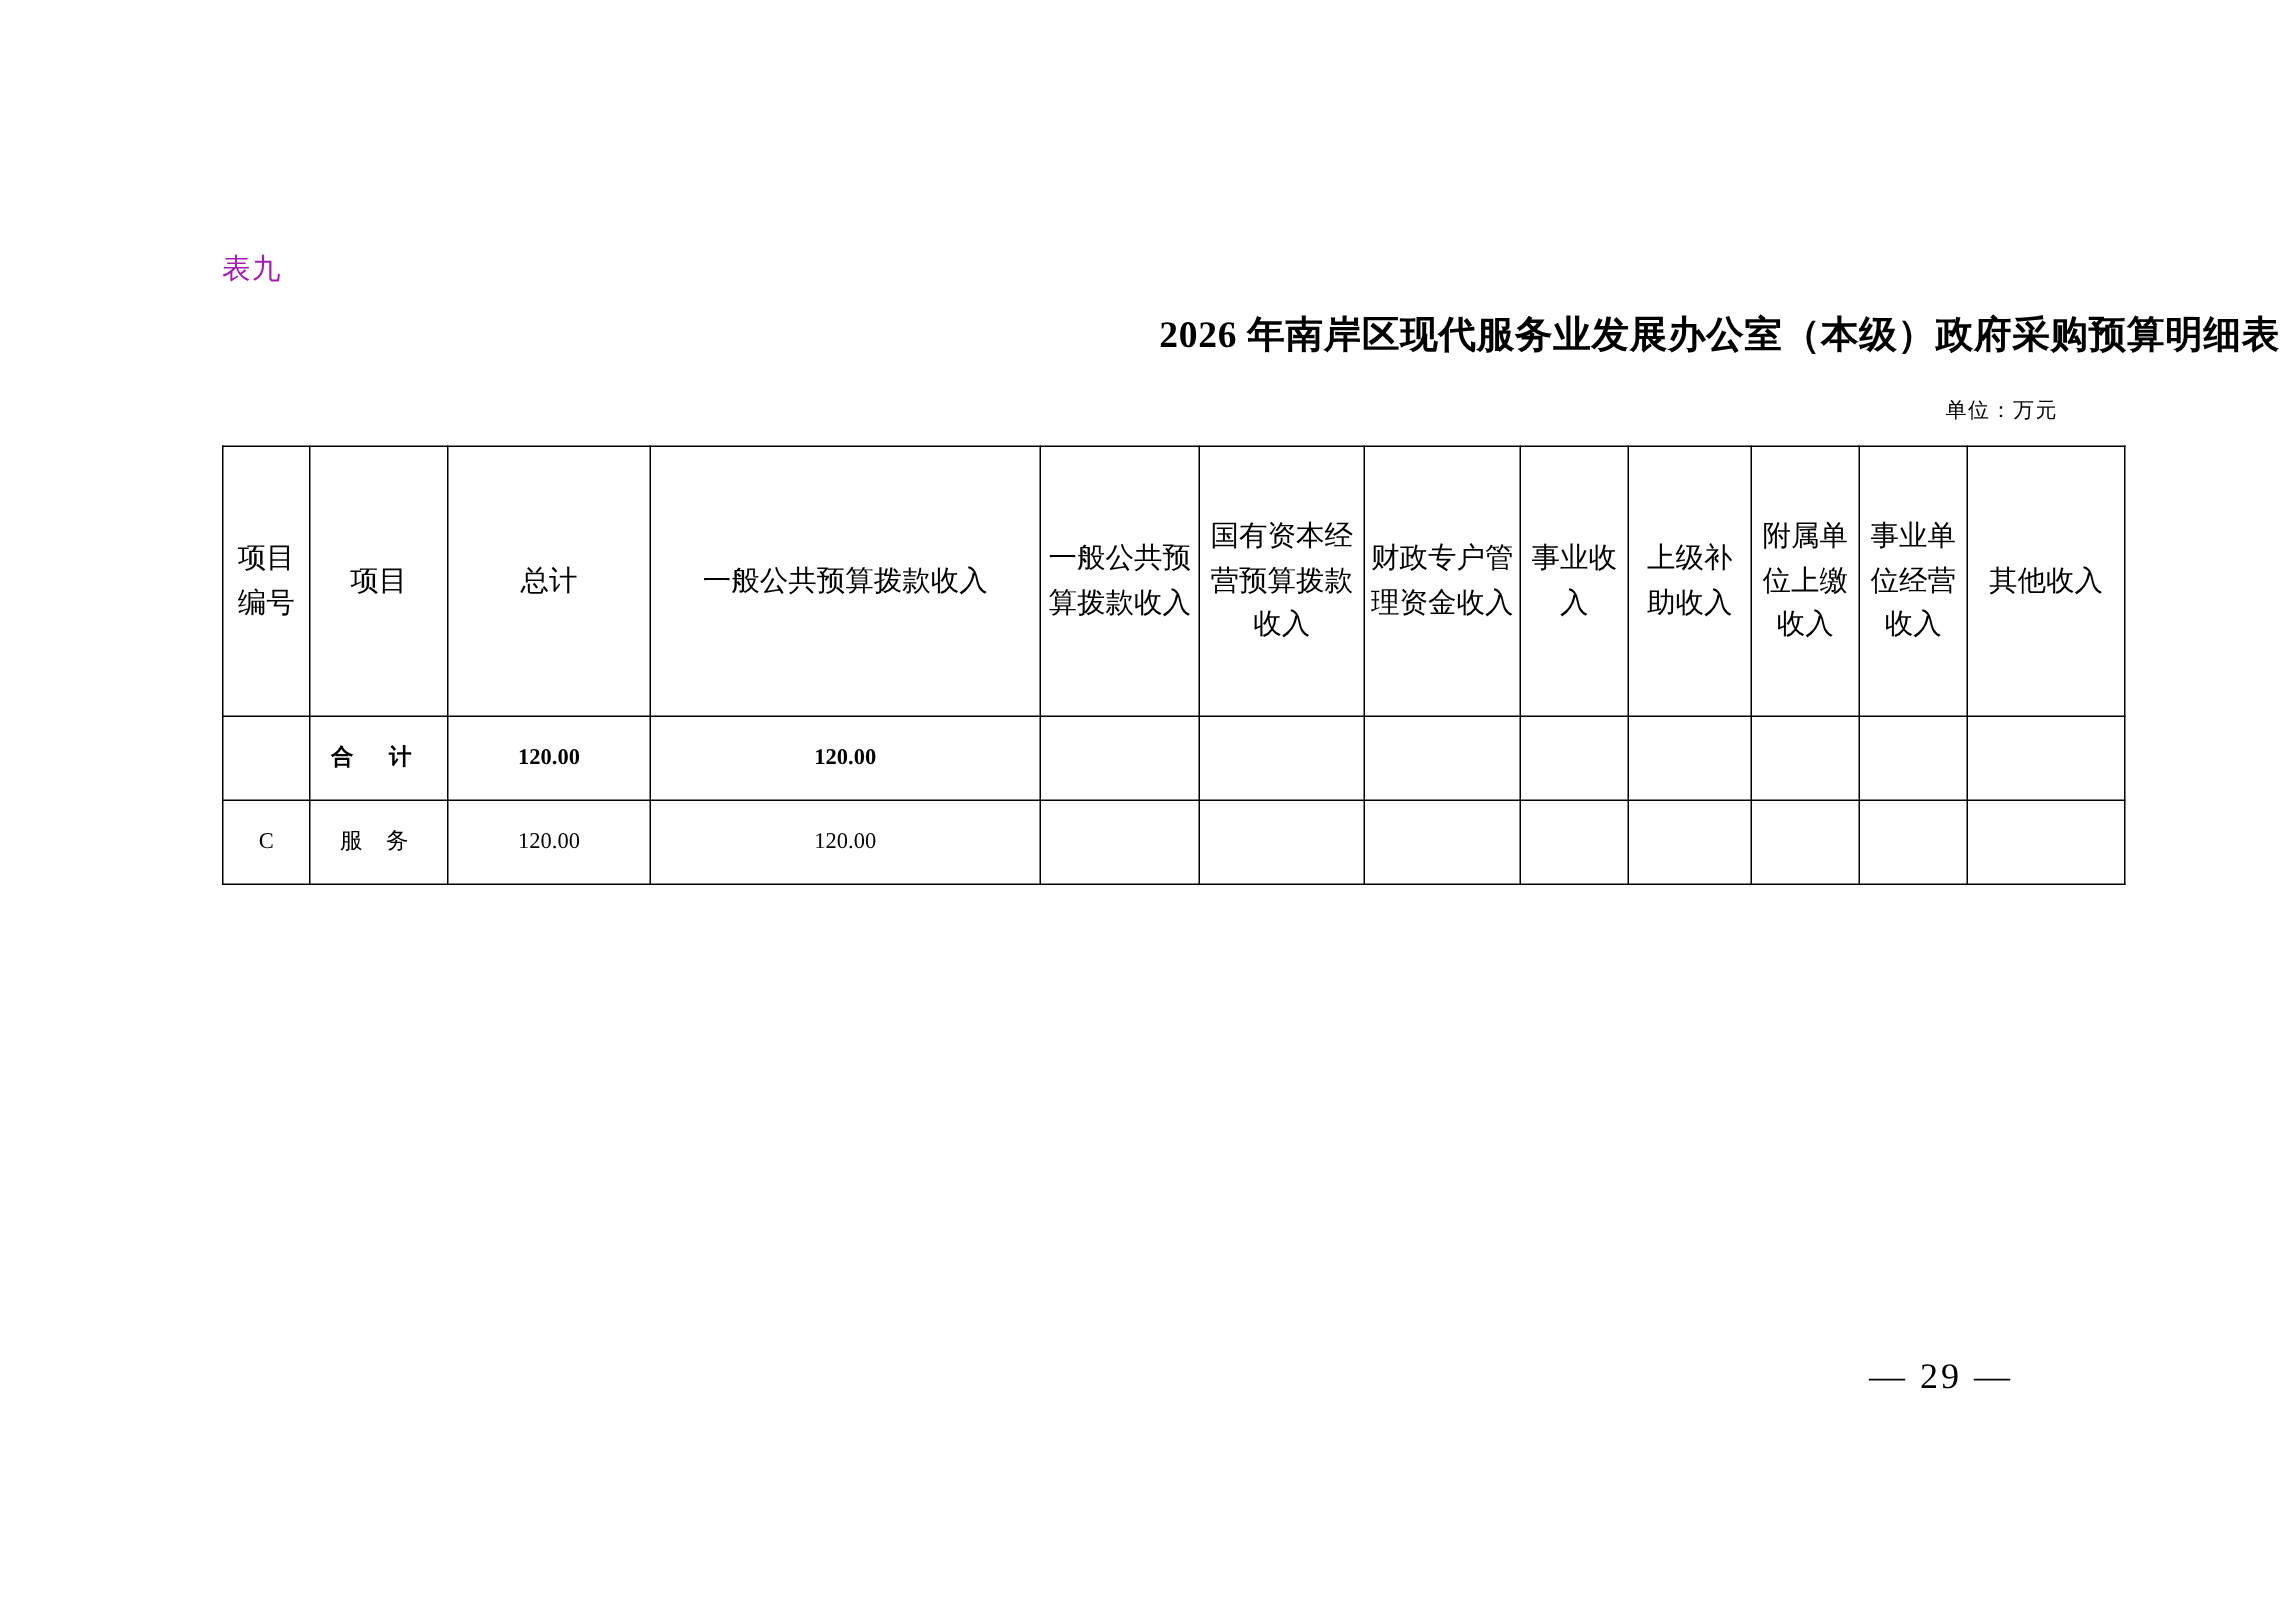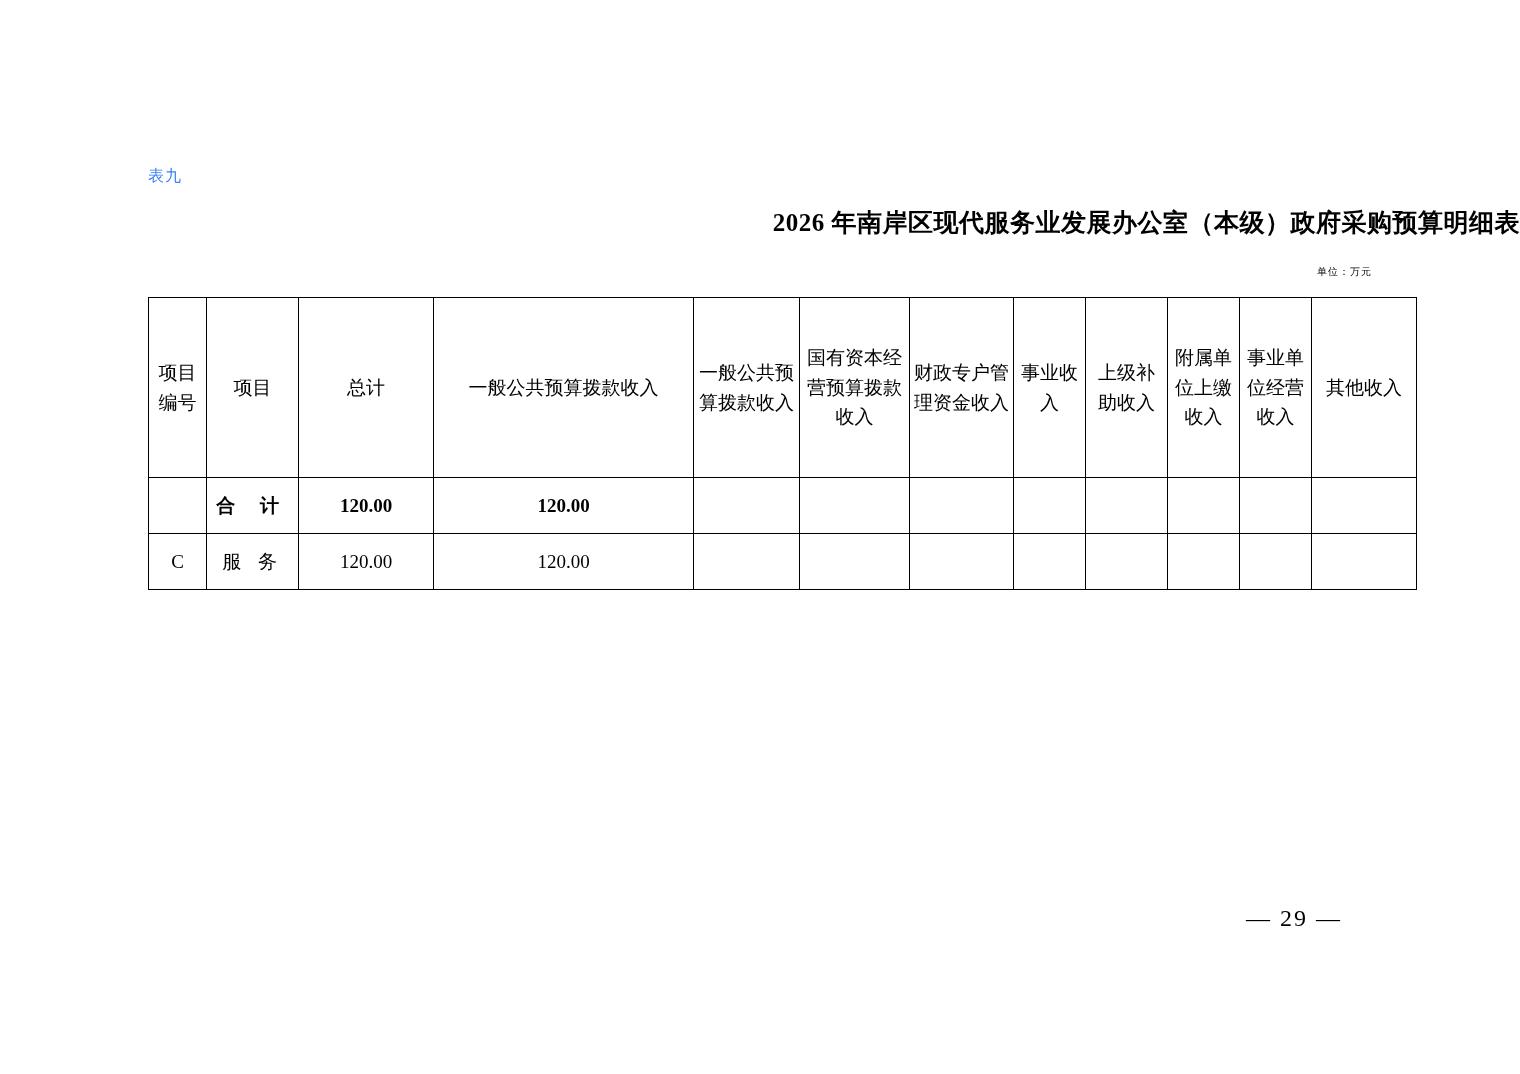--- a/index.html
+++ b/index.html
@@ -19,55 +19,55 @@
     position: relative;
     width: 1520px;
     height: 1074px;
     box-sizing: border-box;
   }
   .table-label {
     position: absolute;
     left: 148px;
     top: 166px;
     font-family: Liberation Serif, serif;
-    font-size: 16px;
+    font-size: 19px;
     letter-spacing: 1px;
-    color: #3b82f6;
+    color: #a21caf;
   }
   .doc-title {
     position: absolute;
     left: 0;
     right: 0;
     top: 206px;
     text-align: right;
     font-family: "Liberation Serif", serif;
     font-weight: bold;
     font-size: 25px;
     letter-spacing: 0.5px;
   }
   .unit-note {
     position: absolute;
     right: 148px;
     top: 265px;
     font-family: "DejaVu Sans", sans-serif;
-    font-size: 10px;
+    font-size: 14px;
     letter-spacing: 1px;
   }
   table.budget {
     position: absolute;
     left: 148px;
     top: 297px;
     width: 1228px;
     border-collapse: collapse;
     table-layout: fixed;
   }
   table.budget td, table.budget th {
     border: 1px solid #000000;
     font-family: "Liberation Serif", serif;
-    font-size: 19px;
+    font-size: 15px;
     text-align: center;
     vertical-align: middle;
     padding: 2px 4px;
     box-sizing: border-box;
     line-height: 1.55;
   }
   table.budget thead td {
     height: 180px;
     font-size: 19px;
   }

